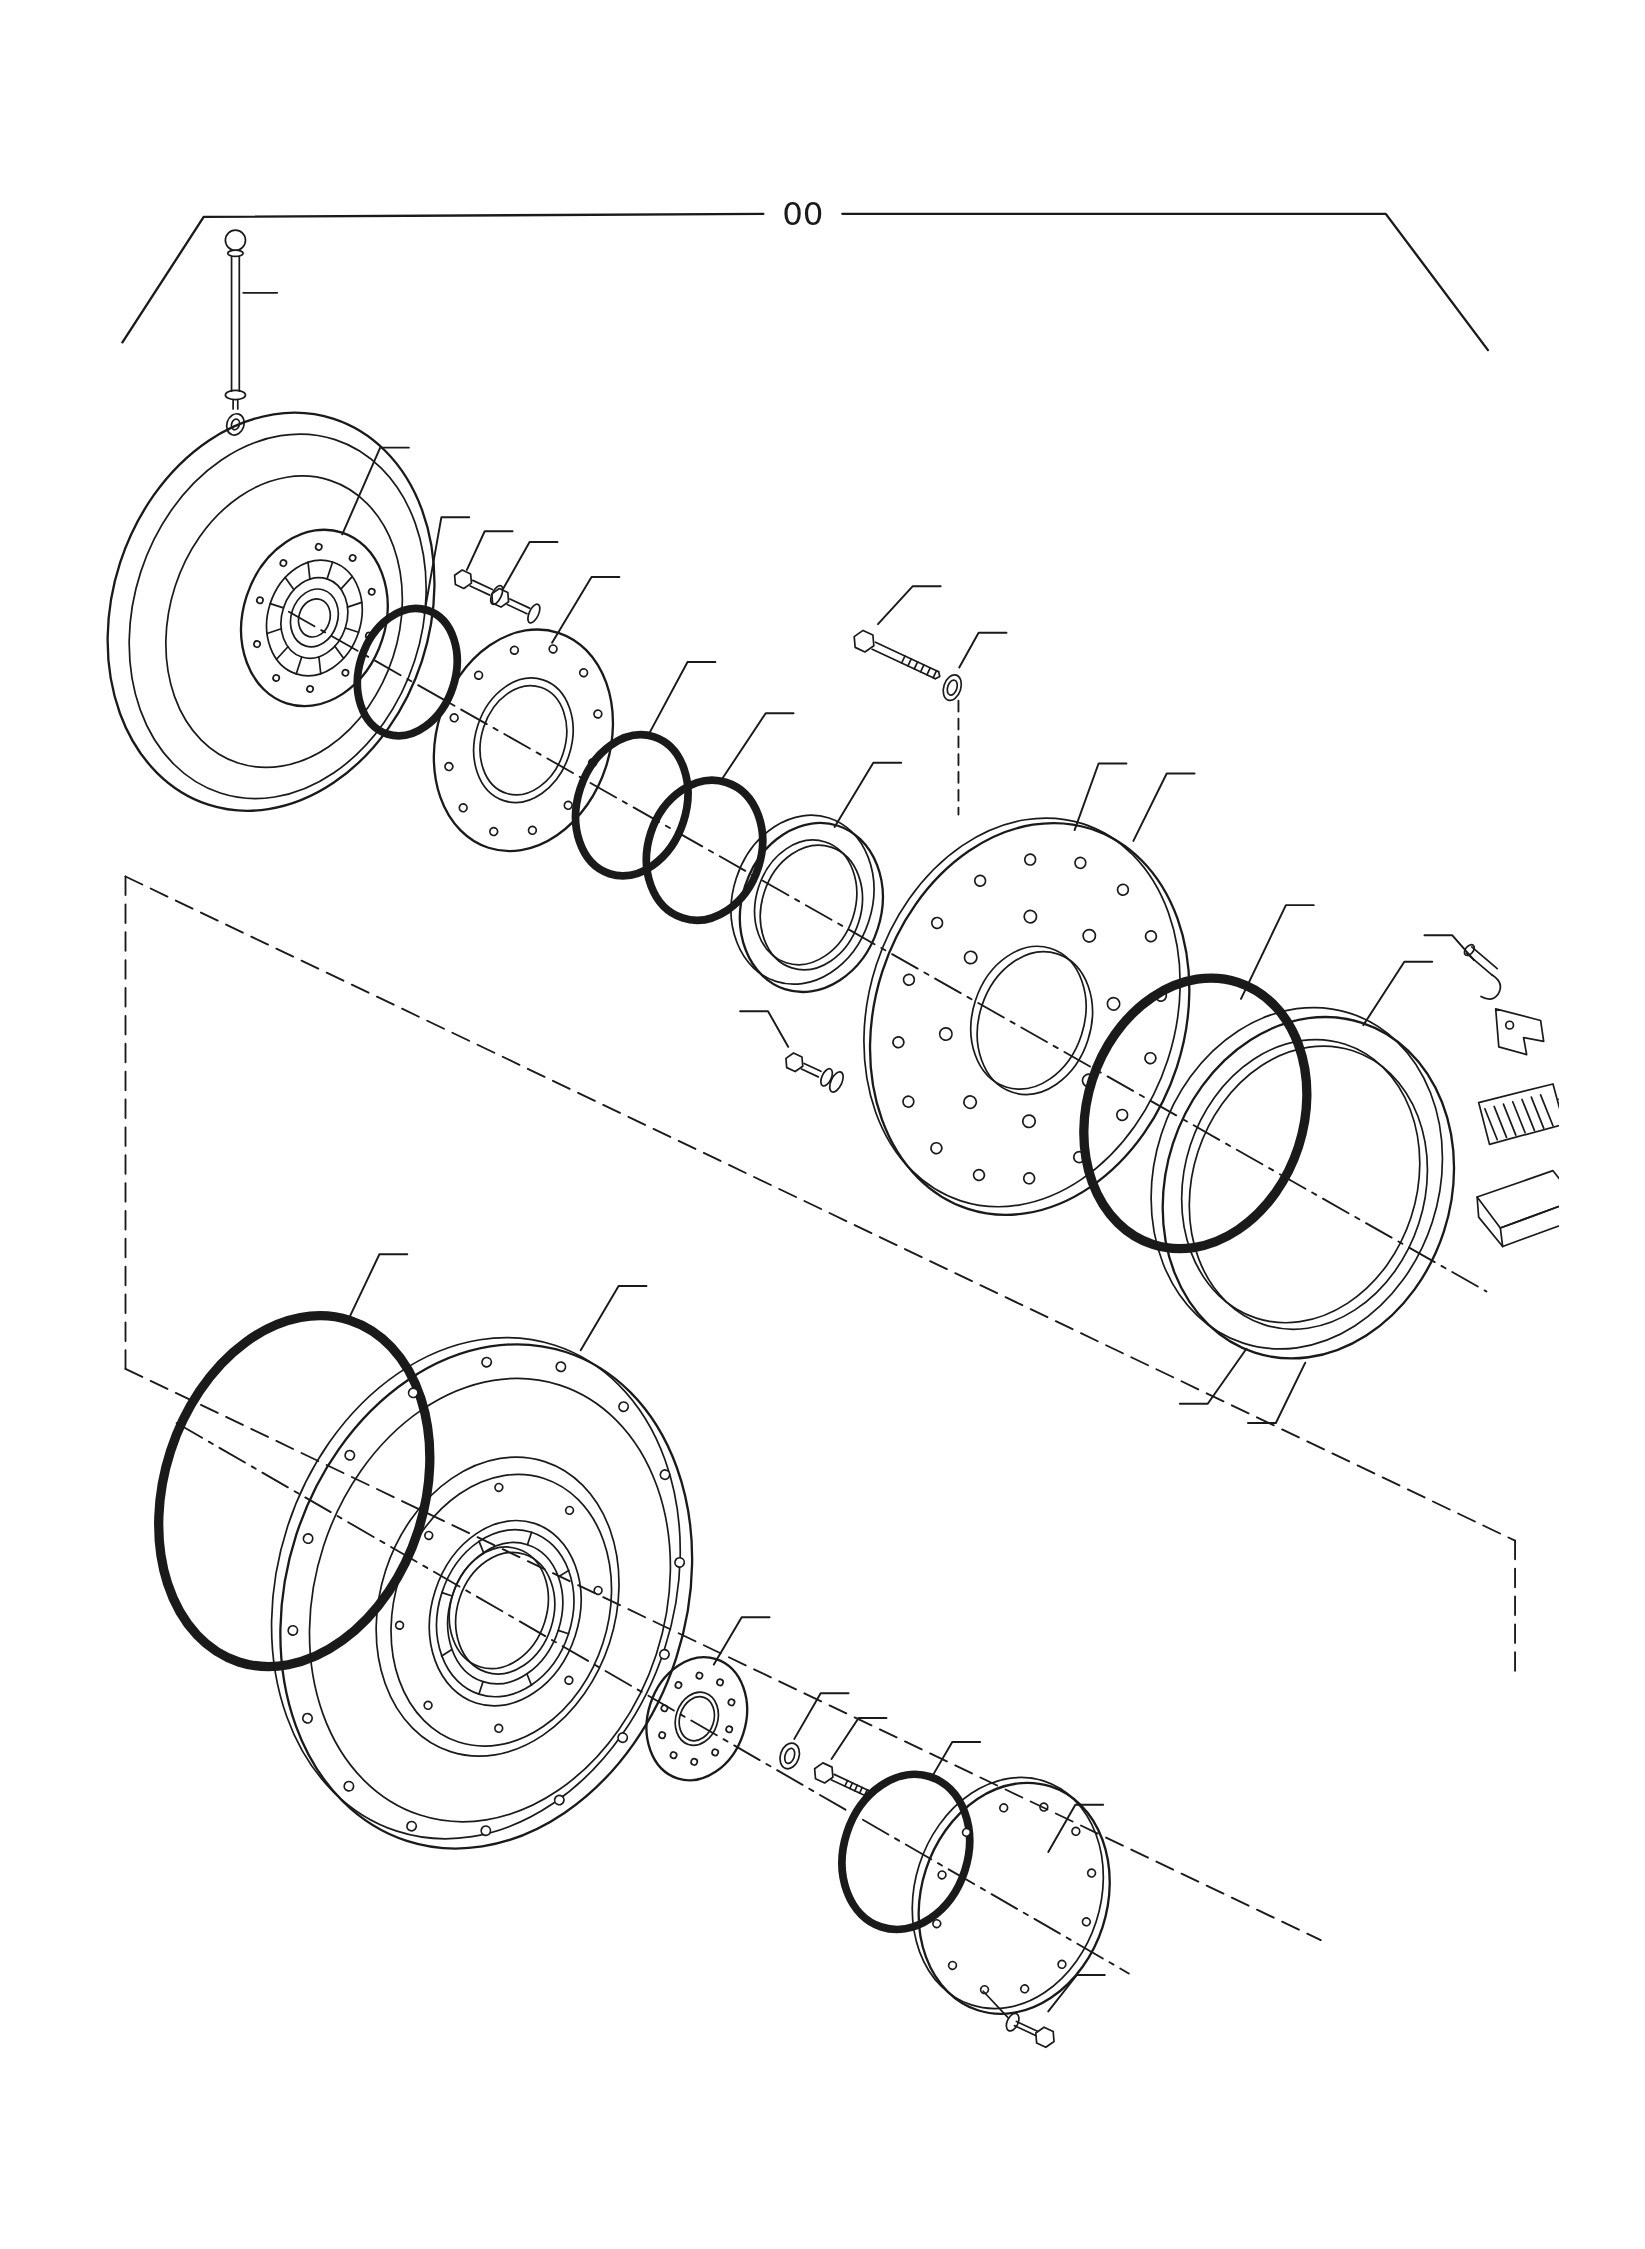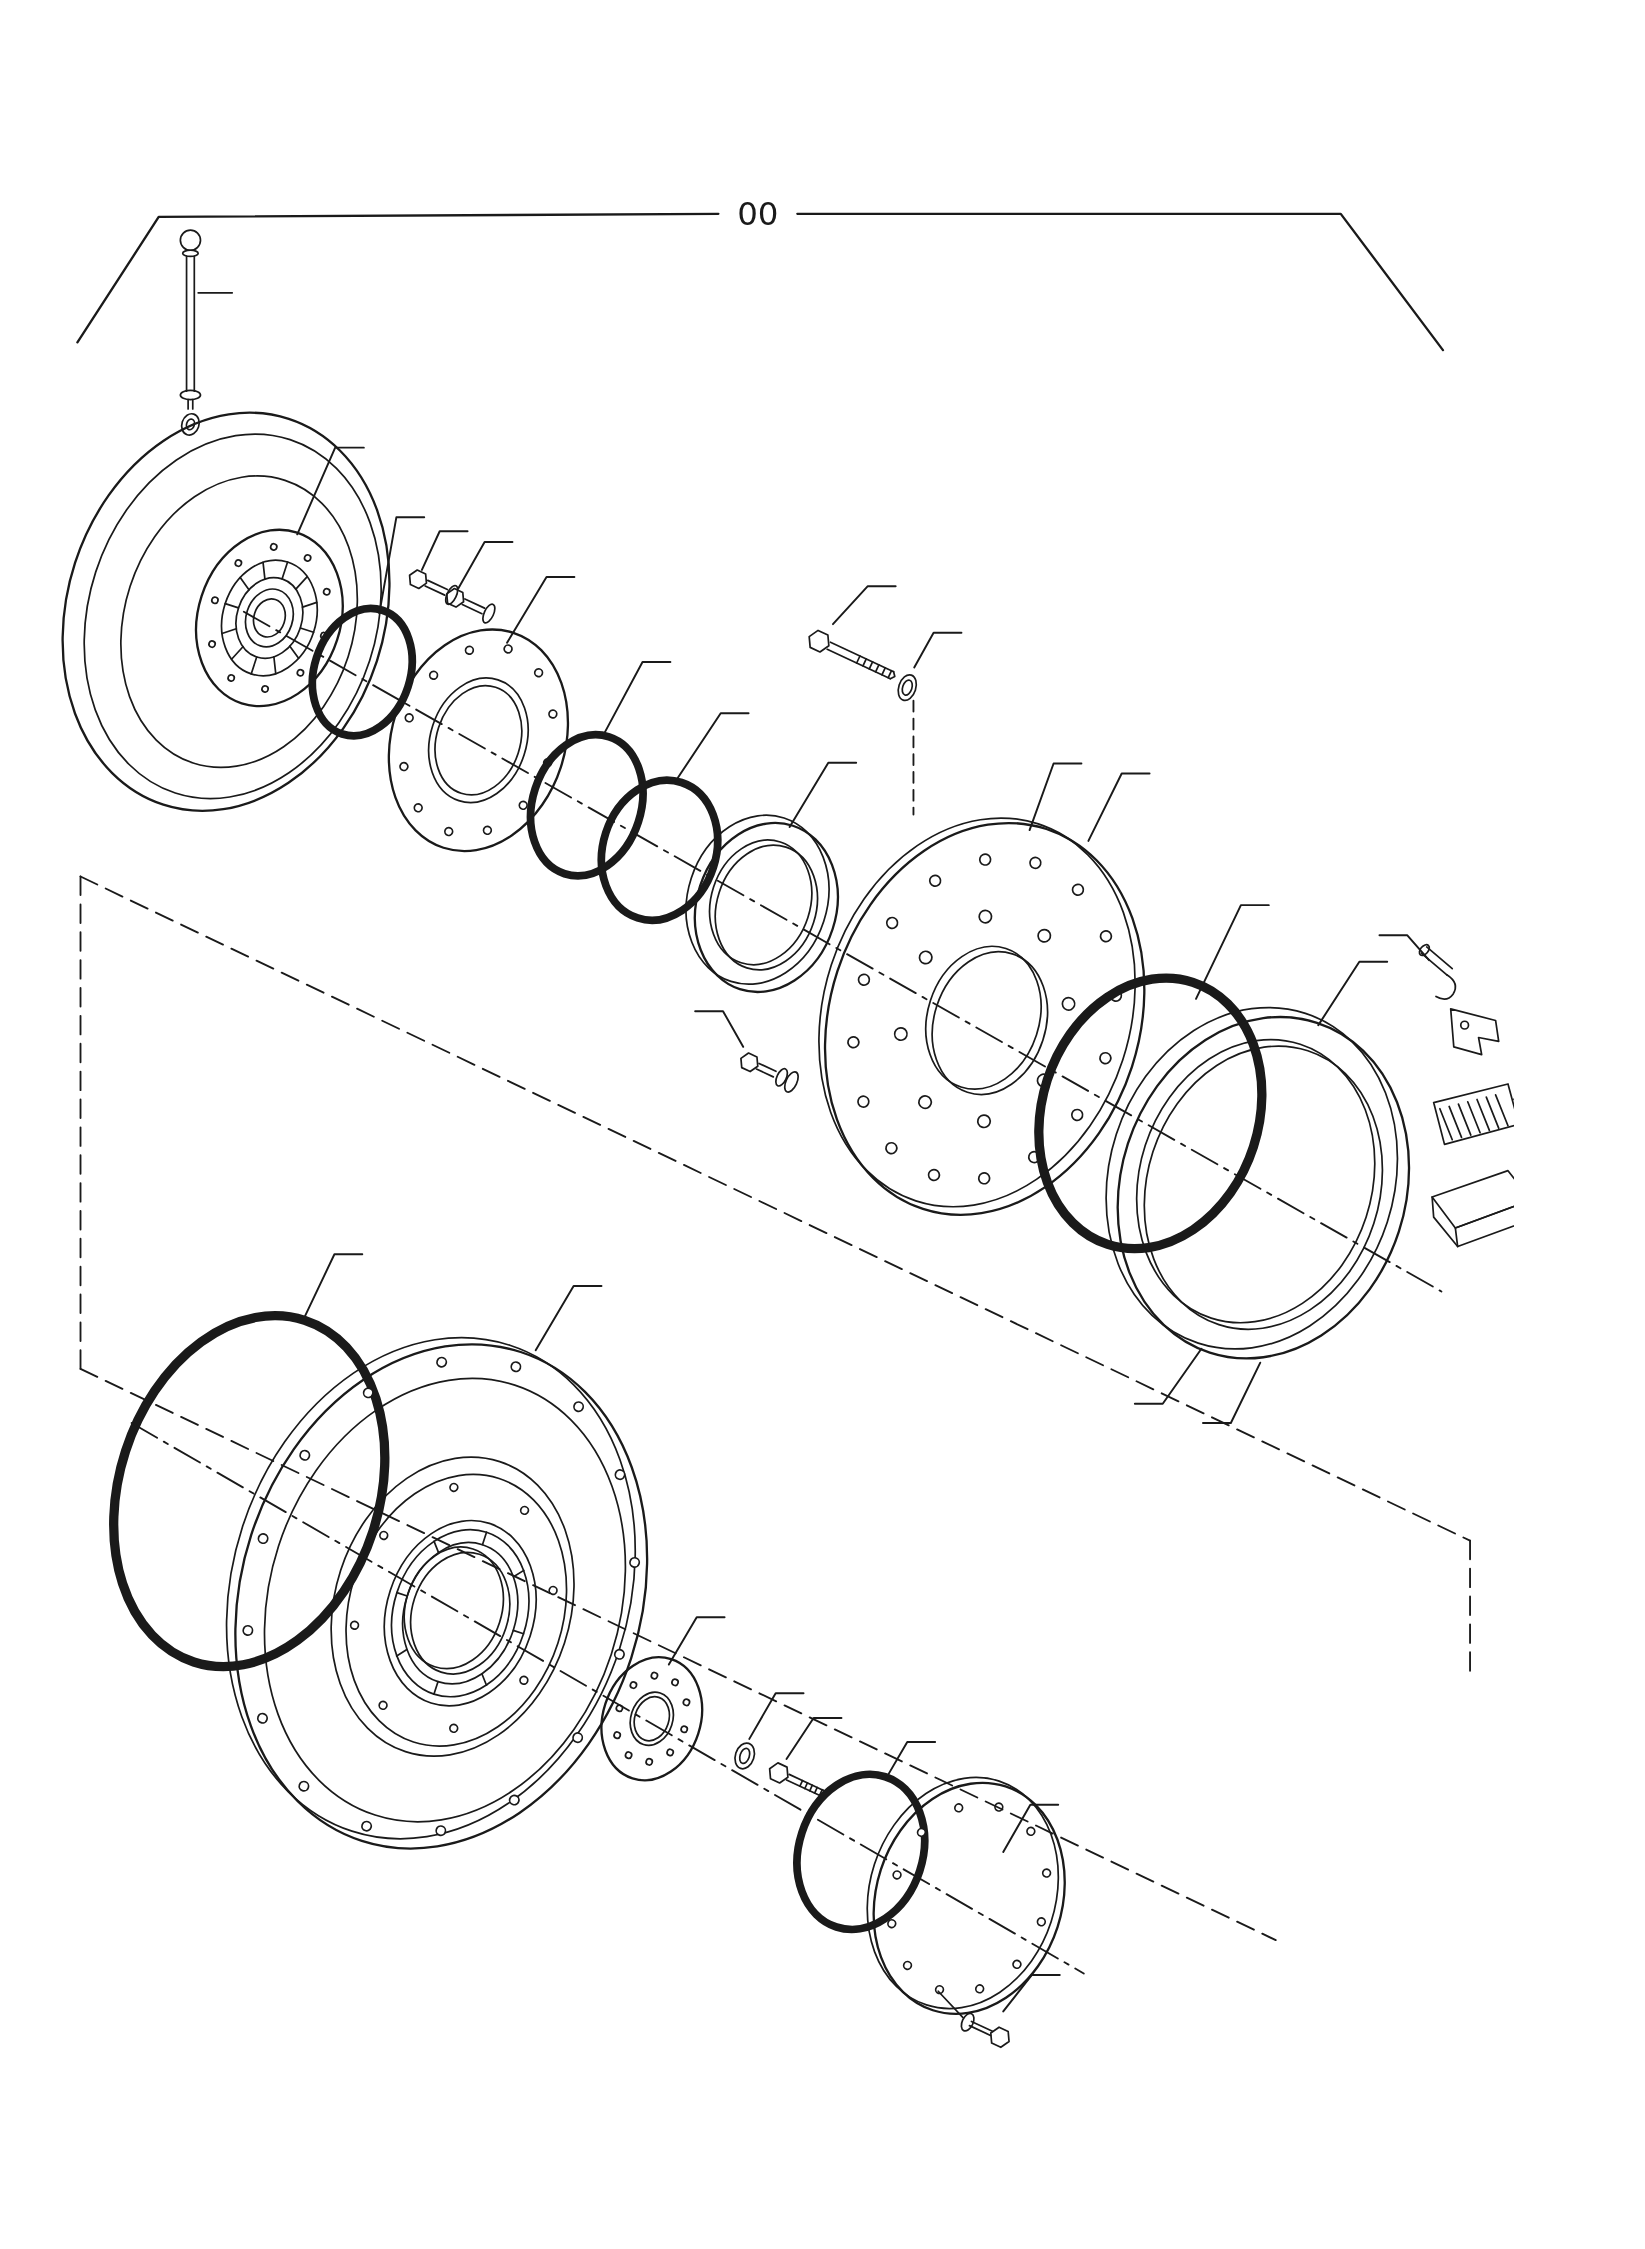--- a/index.html
+++ b/index.html
@@ -1,17 +1,17 @@
 <!DOCTYPE html>
 <html style="--line: #1a1a1a; --bg: #ffffff;font-size:12.4px"><head>
 <meta charset="utf-8">
 <style>
   :root { --line:#1a1a1a; --bg:#ffffff; }
   html,body{margin:0;padding:0;background:var(--bg);}
-  .page{width:1514px;height:2250px;background:var(--bg);position:relative;overflow:hidden;}
+  .page{width:1514px;height:2250px;background:var(--bg);position:relative;overflow:hidden;margin-left:45px;}
   svg{display:block;}
   .st{stroke:var(--line);fill:none;stroke-width:3;stroke-linecap:round;stroke-linejoin:round;}
   .t2{stroke-width:2.2;}
   .t25{stroke-width:2.5;}
   .ring{stroke-width:12;}
   .ring10{stroke-width:10;}
   .holes circle{fill:var(--bg);stroke:var(--line);stroke-width:2.2;}
   .dash{stroke-dasharray:24 12;stroke-width:2.4;}
   .dashdot{stroke-dasharray:38 10 6 10;stroke-width:2.4;}
   .dropdash{stroke-dasharray:14 9;stroke-width:2.4;}

